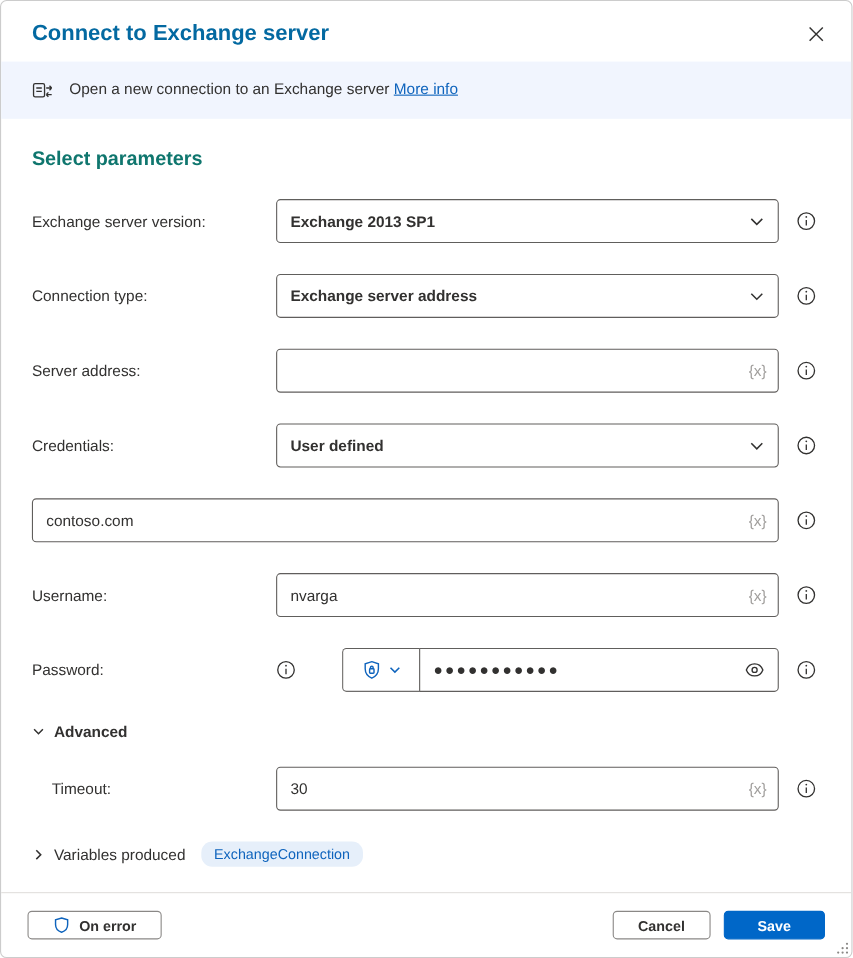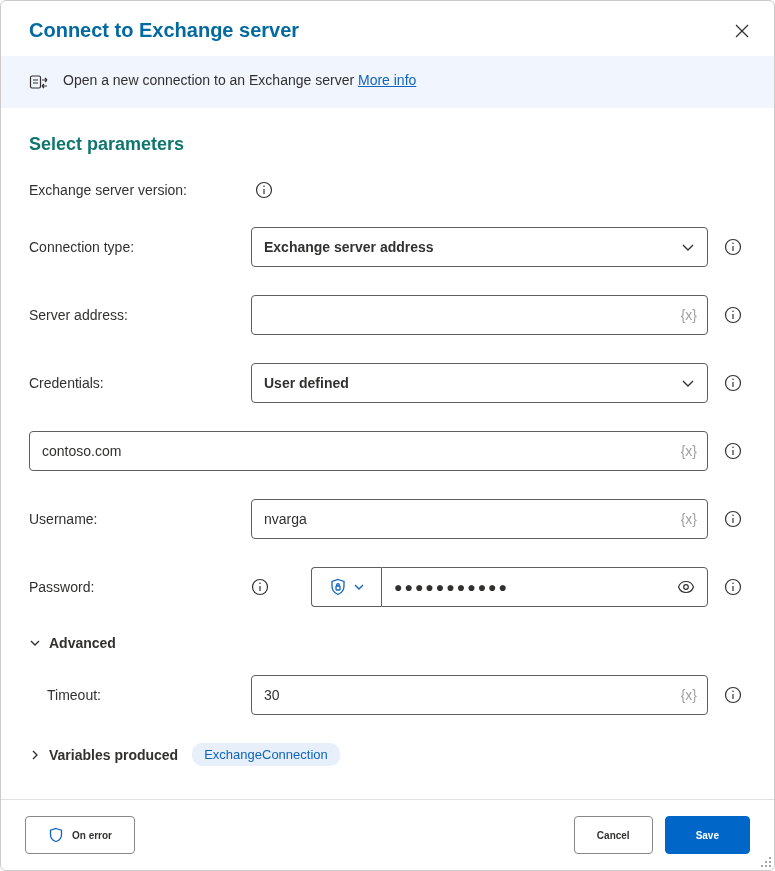--- a/index.html
+++ b/index.html
@@ -71,33 +71,33 @@
   .pw-right .eye { color:#323130; width:18px; height:18px; }
 
   .info-icon { width:18px; height:18px; color:#323130; cursor:pointer; }
 
   .collapse-row { display:flex; align-items:center; gap:8px; margin:6px 0 24px 0; cursor:pointer; }
   .collapse-row .chev { width:12px; height:12px; }
   .collapse-row .lbl { font-weight:600; font-size:14px; }
 
   .varprod-row { display:flex; align-items:center; gap:14px; margin-top:8px; }
   .varprod-row .chev { width:12px; height:12px; transform:rotate(-90deg); }
-  .varprod-row .lbl { font-weight:700; font-size:14px; }
+  .varprod-row .lbl { font-weight:400; font-size:14px; }
   .chip {
     background:#E6EFFA; color:#0F64BD;
     padding:4px 12px; border-radius:10px; font-size:13px;
   }
 
   .footer {
     border-top:1px solid #E1DFDD;
     padding:16px 24px; display:flex; align-items:center;
   }
   .btn {
-    height:38px; padding:0 22px; border-radius:4px;
-    font-size:10px; font-weight:600; cursor:pointer;
+    height:26px; padding:0 22px; border-radius:4px;
+    font-size:13px; font-weight:600; cursor:pointer;
     display:inline-flex; align-items:center; gap:8px;
     background:#fff; border:1px solid #8A8886; color:#323130;
   }
   .btn.primary { background:#0067C8; color:#fff; border:1px solid #0067C8; padding:0 30px; }
   .footer .spacer { flex:1; }
   .footer .btn + .btn { margin-left:12px; }
   .onerr-icon { width:16px; height:16px; color:#0F64BD; }
 
   .resize-grip {
     position:absolute; right:2px; bottom:2px; width:14px; height:14px;
@@ -129,20 +129,28 @@
   </div>
 </div>
 
 <div class="body">
   <div class="section-title">Select parameters</div>
 
   <div class="row">
     <div class="label-col">
         <span class="label">Exchange server version:</span>
       </div>
+    <div class="ctrl-col">
+      <div class="ctrl">
+        <span class="sel-text">Exchange 2013 SP1</span>
+        <svg class="chev" viewBox="0 0 14 14" fill="none" stroke="currentColor" stroke-width="1.4">
+            <polyline points="2,5 7,10 12,5"></polyline>
+          </svg>
+      </div>
+    </div>
     <div class="info-col">
       <svg class="info-icon" viewBox="0 0 18 18" fill="none" stroke="currentColor" stroke-width="1.2">
           <circle cx="9" cy="9" r="7.5"></circle>
           <line x1="9" y1="8" x2="9" y2="13"></line>
           <circle cx="9" cy="5.2" r="0.8" fill="currentColor" stroke="none"></circle>
         </svg>
     </div>
   </div>
 
   <div class="row">

